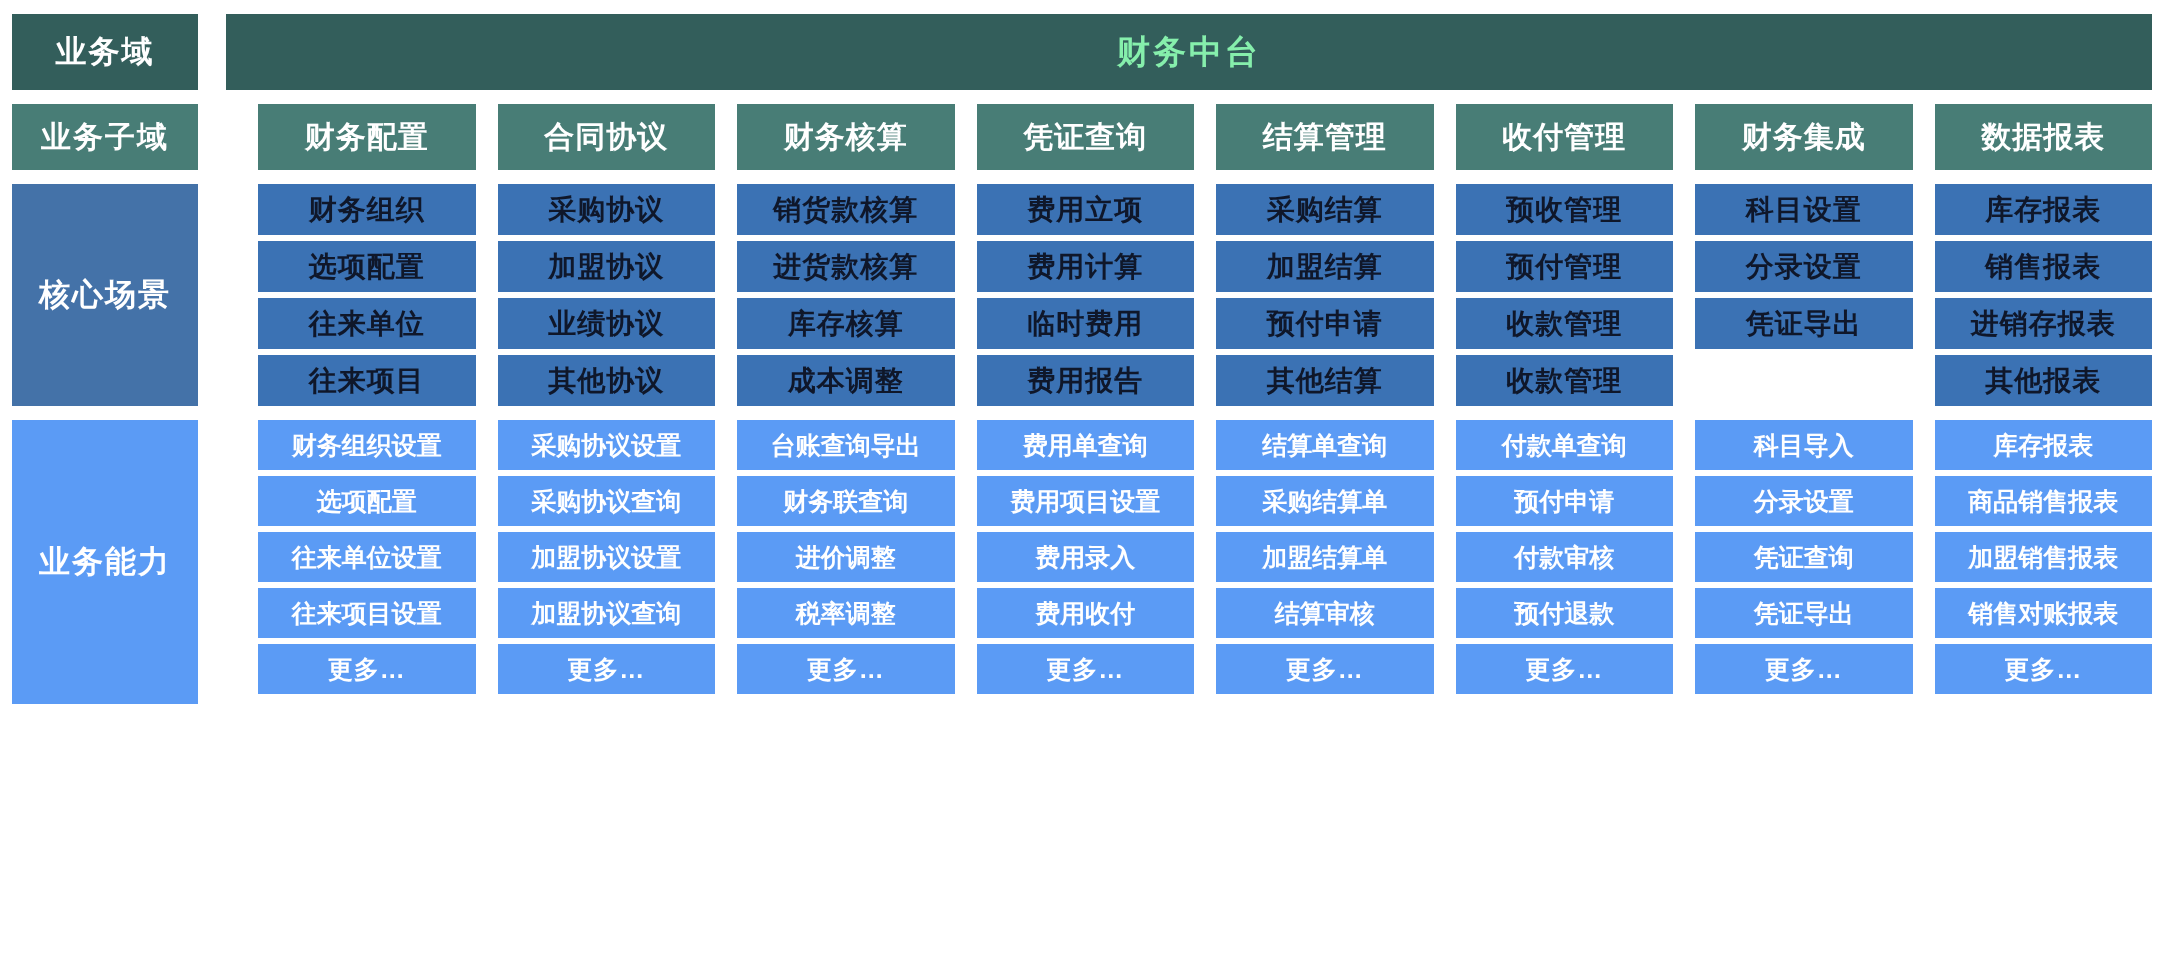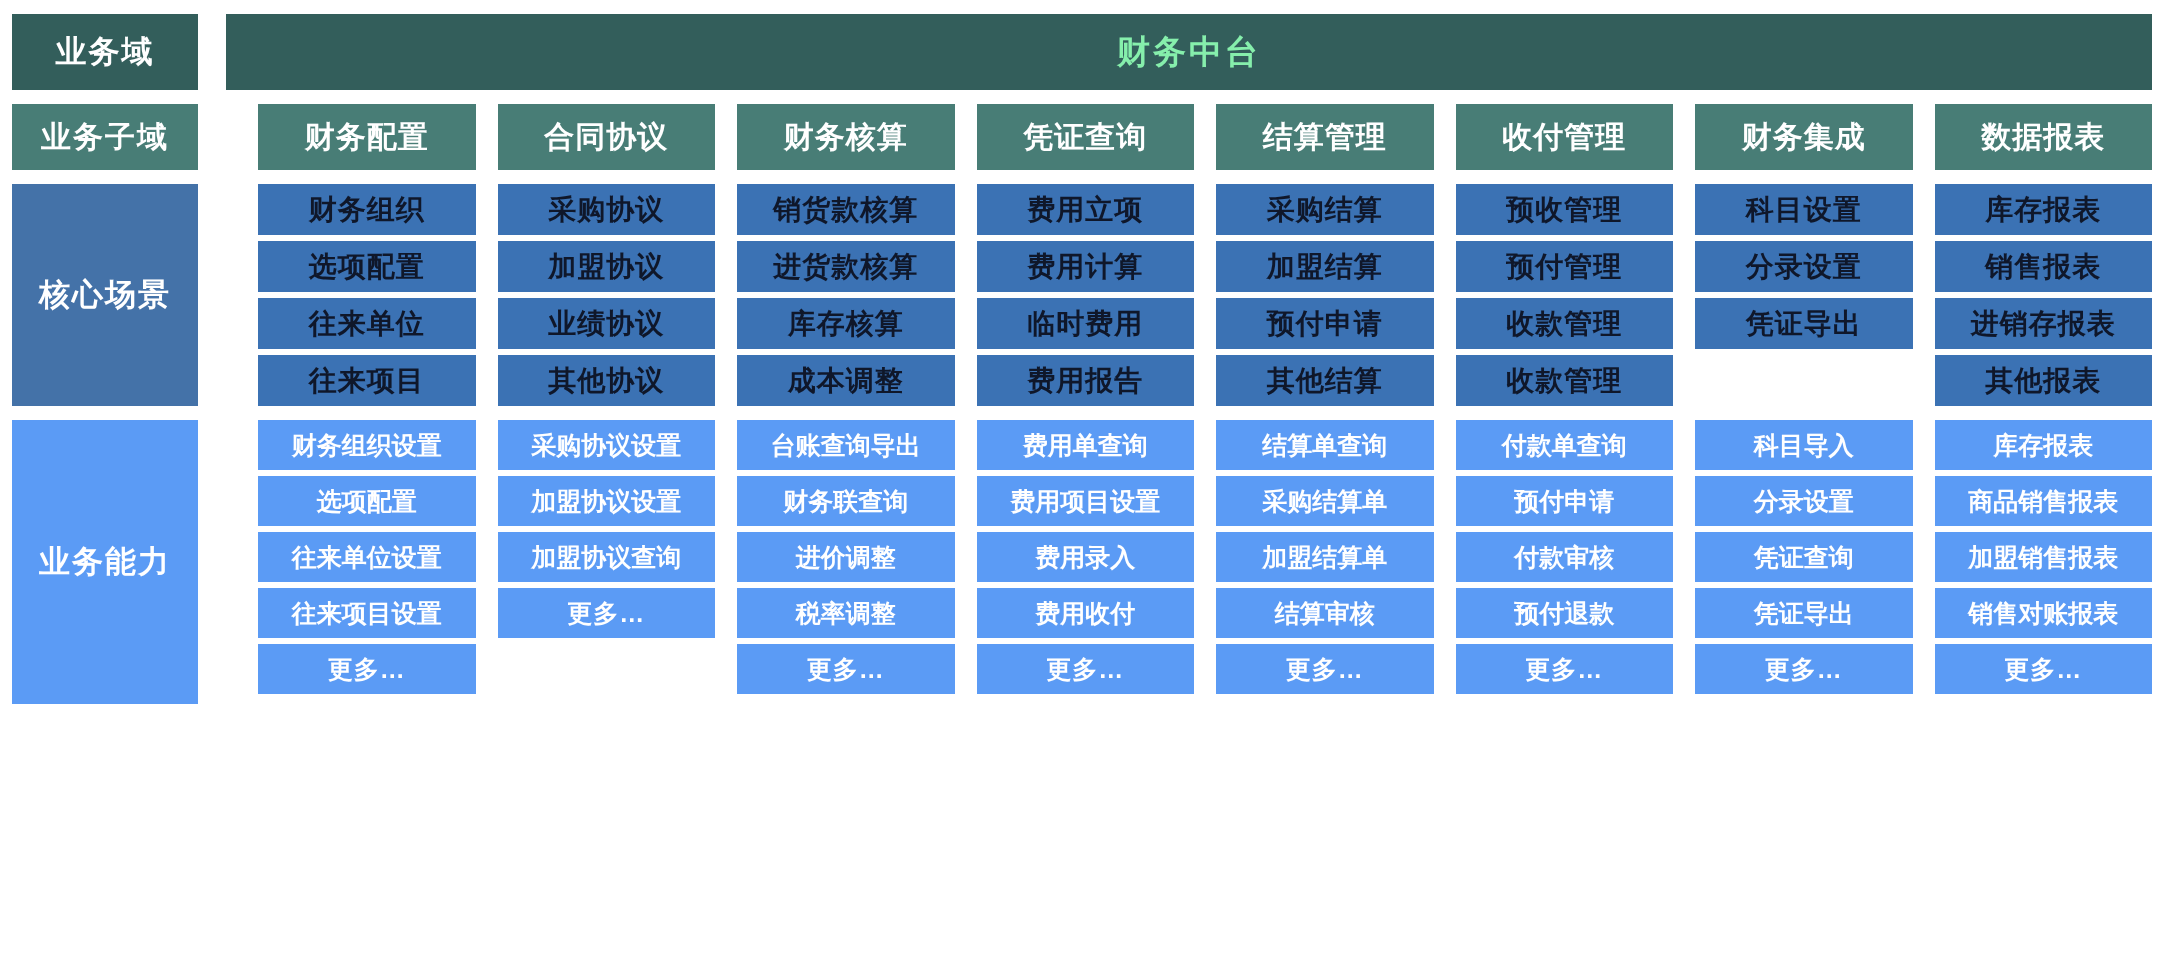--- a/index.html
+++ b/index.html
@@ -179,20 +179,21 @@
       <div class="colstack">
         <div class="cap">财务组织设置</div>
         <div class="cap">选项配置</div>
         <div class="cap">往来单位设置</div>
         <div class="cap">往来项目设置</div>
         <div class="cap more">更多…</div>
       </div>
 
       <div class="colstack">
         <div class="cap">采购协议设置</div>
+        <div class="cap">采购协议查询</div>
         <div class="cap">加盟协议设置</div>
         <div class="cap">加盟协议查询</div>
         <div class="cap more">更多…</div>
       </div>
 
       <div class="colstack">
         <div class="cap">台账查询导出</div>
         <div class="cap">财务联查询</div>
         <div class="cap">进价调整</div>
         <div class="cap">税率调整</div>

